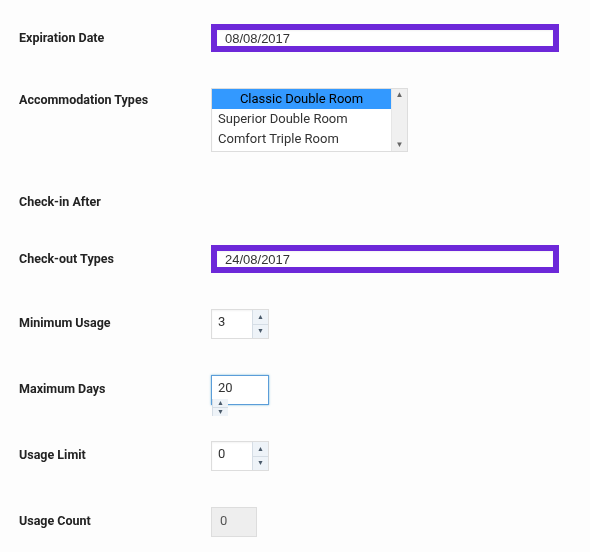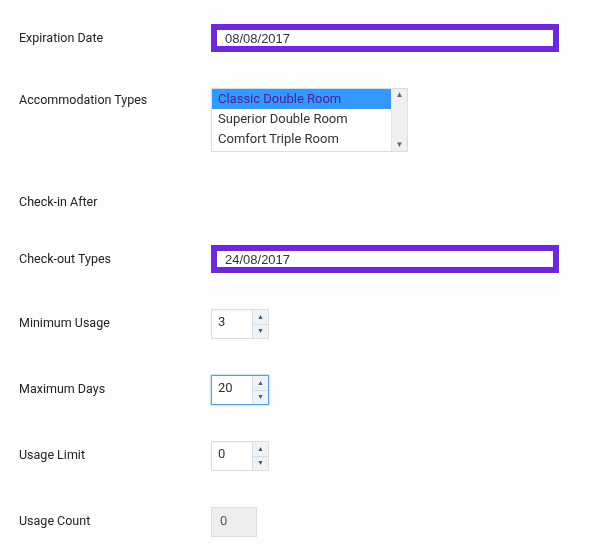--- a/index.html
+++ b/index.html
@@ -17,21 +17,21 @@
   .row {
     display: flex;
     align-items: flex-start;
     padding: 12px 0;
     margin-bottom: 12px;
   }
   .row.tight { margin-bottom: 4px; }
   .label-cell {
     width: 192px;
     flex-shrink: 0;
-    font-weight: 400;
+    font-weight: 700;
     color: #232323;
     font-size: 12.5px;
     padding-top: 6px;
   }
   .field-cell {
     flex: 1;
   }
   .text-input {
     width: 348px;
     height: 28px;
@@ -56,21 +56,22 @@
   }
   .listbox-item {
     padding: 2px 6px 3px 6px;
     font-size: 13px;
     color: #333;
     white-space: nowrap;
     cursor: default;
   }
   .listbox-item.selected {
     background: #3399ff;
-    color: #4c1d95;
+    color: #000000;
+    text-align: center;
   }
   .listbox-scroll {
     width: 16px;
     background: #f0f0f0;
     border-left: 1px solid #e6e6e6;
     display: flex;
     flex-direction: column;
     justify-content: space-between;
     align-items: center;
   }
@@ -84,20 +85,21 @@
     width: 58px;
     height: 30px;
     border: 1px solid #ddd;
     background: #fff;
     display: flex;
     box-shadow: inset 0 1px 2px rgba(0,0,0,0.05);
   }
   .spinner.focused {
     border-color: #5b9dd9;
     box-shadow: 0 0 2px rgba(30,140,190,.6);
+    flex-direction: column;
   }
   .spinner-value {
     flex: 1;
     padding: 4px 6px;
     font-size: 13px;
     color: #333;
   }
   .spinner-buttons {
     width: 16px;
     background: #eef3f8;

